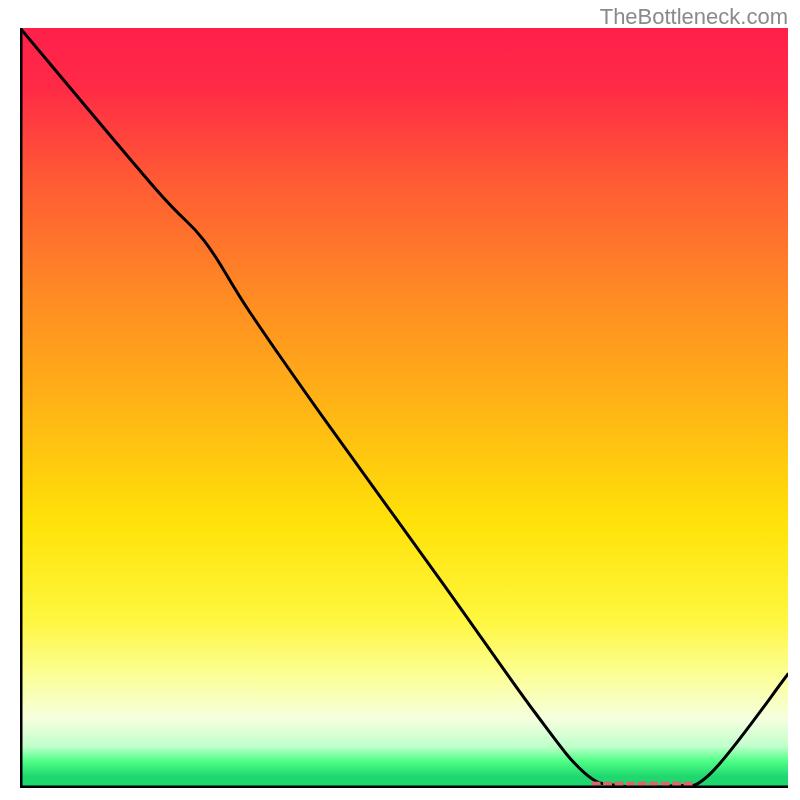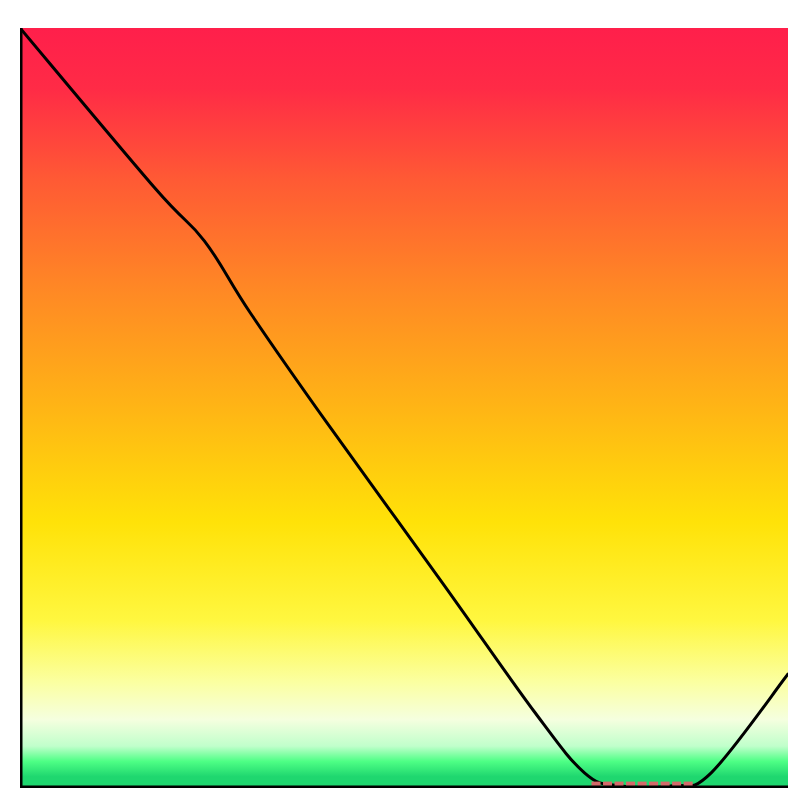--- a/index.html
+++ b/index.html
@@ -31,20 +31,21 @@
     height: 760px;
   }
   .plot svg {
     display: block;
   }
 </style>
 </head>
 <body>
 
 <div class="container">
+  <div class="attribution">TheBottleneck.com</div>
 
   <div class="plot">
     <svg id="chart-svg" width="768" height="760" viewBox="0 0 768 760">
       <defs>
         <linearGradient id="bg-grad" x1="0" y1="0" x2="0" y2="1">
             <stop offset="0.00%" stop-color="#ff1f4b"></stop>
             <stop offset="8.00%" stop-color="#ff2b46"></stop>
             <stop offset="20.00%" stop-color="#ff5a34"></stop>
             <stop offset="35.00%" stop-color="#ff8a24"></stop>
             <stop offset="50.00%" stop-color="#ffb515"></stop>

